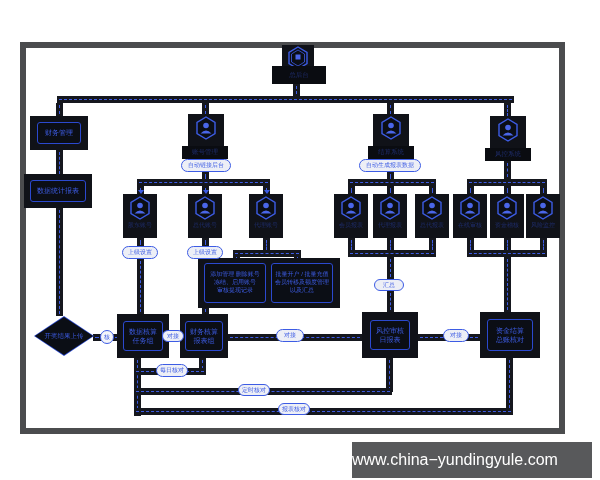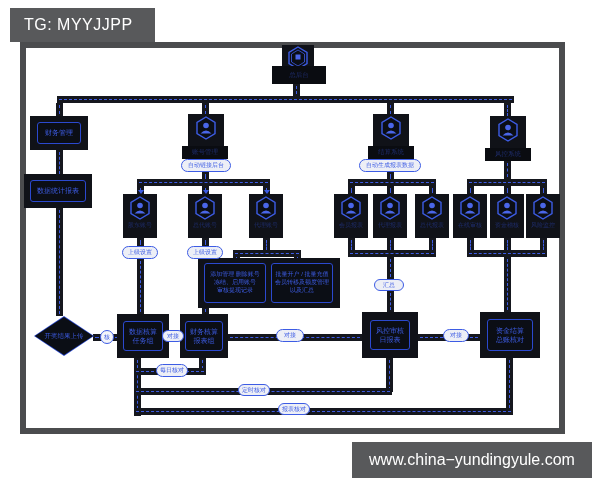--- a/index.html
+++ b/index.html
@@ -2,21 +2,21 @@
 <html><head>
 <meta charset="utf-8">
 <style>
   html,body{margin:0;padding:0;}
   body{font-family:"Liberation Sans",sans-serif;background:#ffffff;}
   #stage{position:relative;width:600px;height:480px;background:#ffffff;overflow:hidden;}
 
   
   .badge{position:absolute;background:#58595b;color:#fff;display:flex;align-items:center;z-index:30;}
   #tg-badge{left:10px;top:8px;width:131px;height:34px;font-size:16px;padding-left:14px;letter-spacing:.5px;}
-  #site-badge{left:352px;top:442px;width:240px;height:36px;font-size:16px;justify-content:center;}
+  #site-badge{left:352px;top:442px;width:240px;height:36px;font-size:16px;}
 
   
   .frame{position:absolute;left:20px;top:42px;width:545px;height:392px;border:6px solid #4b4c4e;box-sizing:border-box;z-index:1;}
 
   
   .hline{position:absolute;height:7px;background:#15171e;z-index:2;}
   .hline::after{content:"";position:absolute;left:2px;right:2px;top:50%;margin-top:-1px;border-top:1px dashed #3d5ce4;}
   .vline{position:absolute;width:7px;background:#15171e;z-index:2;}
   .vline::after{content:"";position:absolute;top:2px;bottom:2px;left:50%;margin-left:-1px;border-left:1px dashed #3d5ce4;}
 
@@ -53,23 +53,20 @@
   .iconplate .cap{color:#1e2c6a;font-size:6px;margin-top:1px;white-space:nowrap;}
 
   .arrd{position:absolute;width:0;height:0;border-left:3px solid transparent;border-right:3px solid transparent;
         border-top:4px solid #3d5ce4;z-index:6;}
 </style>
 </head>
 <body>
 
 <div id="stage">
 
-  <div class="badge" id="tg-badge">
-    <span>TG: MYYJJPP</span>
-  </div>
   <div class="badge" id="site-badge">
     <span>www.china−yundingyule.com</span>
   </div>
 
   <div class="frame"></div>
 
   <div class="plate" style="left:282px;top:45px;width:32px;height:24px;"></div>
   <svg style="position:absolute;left:287px;top:46px;z-index:4;" width="22" height="24" viewBox="0 0 22 24">
     <polygon points="11,1 20,6.5 20,17.5 11,23 2,17.5 2,6.5" fill="#0b0e15" stroke="#3d5ce4" stroke-width="1.4"></polygon>
     <polygon points="11,4 17.5,8 17.5,16 11,20 4.5,16 4.5,8" fill="none" stroke="#3d5ce4" stroke-width="0.8"></polygon>

